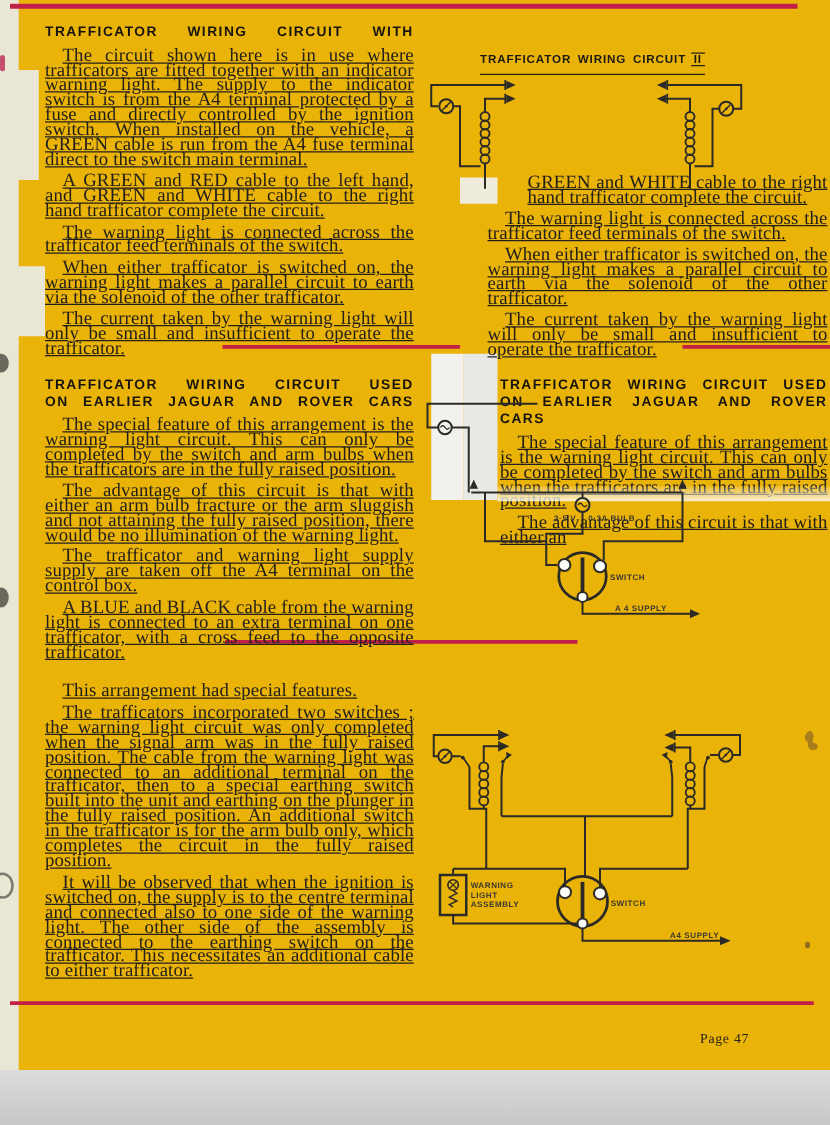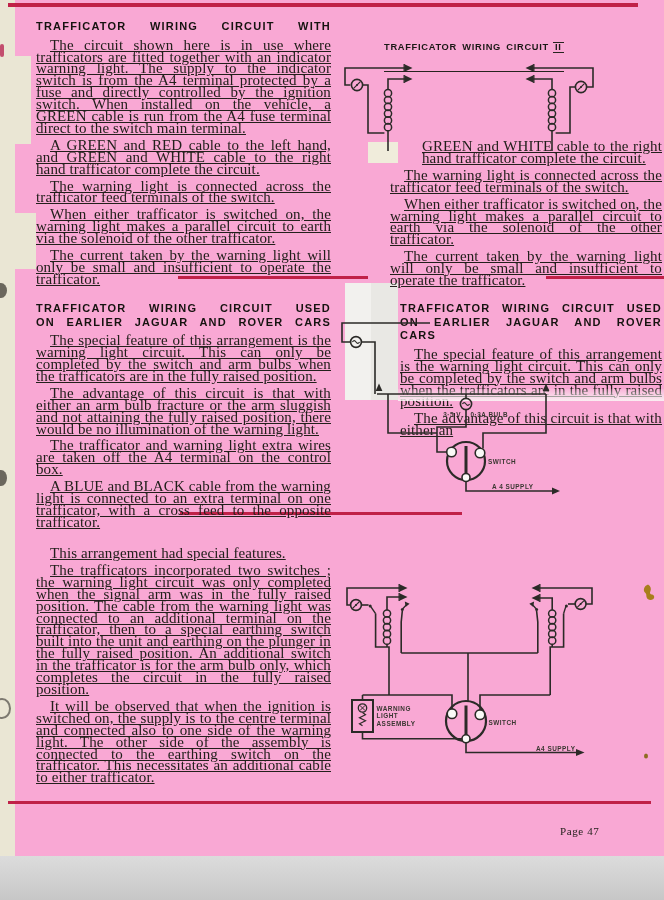--- a/index.html
+++ b/index.html
@@ -1,29 +1,29 @@
 <!DOCTYPE html>
 <html><head>
 <meta charset="utf-8">
 <style>
   html,body{margin:0;padding:0;background:#ffffff;}
-  #page{position:relative;width:664px;height:900px;background:#f9a8d4;overflow:hidden;
+  #page{position:relative;width:664px;height:900px;background:#eab308;overflow:hidden;
         font-family:"Liberation Serif",serif;color:#23201c;}
   .rule{position:absolute;background:#c02148;}
   .col{position:absolute;}
   h2{font-family:"Liberation Sans",sans-serif;font-weight:bold;color:#161310;
      font-size:11px;letter-spacing:1.2px;word-spacing:3.5px;line-height:13.6px;margin:0 0 6px 0;}
   h2 .hl{display:block;}
   h2 .hl.j{text-align:justify;text-align-last:justify;}
   p{margin:0 0 5px 0;font-size:15px;line-height:11.9px;text-align:justify;
     text-indent:14px;letter-spacing:0.12px;text-decoration:underline;}
   p.noindent{text-indent:0;margin-left:32px;}
   .diagram-title{position:absolute;font-family:"Liberation Sans",sans-serif;font-weight:bold;
      font-size:9.3px;letter-spacing:0.7px;word-spacing:2px;color:#1b1916;
-     border-bottom:1.6px solid #26241f;padding-bottom:18px;white-space:nowrap;z-index:4;}
+     border-bottom:1.6px solid #26241f;padding-bottom:6px;white-space:nowrap;z-index:4;}
   .numeral{border-top:1.5px solid #26241f;border-bottom:1.5px solid #26241f;
      padding:0 2px;margin-left:4px;display:inline-block;line-height:9px;}
   svg.diagram{position:absolute;z-index:3;pointer-events:none;}
   svg text{font-family:"Liberation Sans",sans-serif;font-weight:bold;fill:#3a3731;
      font-size:6.4px;letter-spacing:0.5px;}
   .pageno{position:absolute;left:560px;top:825px;font-size:11px;letter-spacing:0.6px;color:#26231e;}
   .cream{position:absolute;background:#eae6d4;}
   .band{position:absolute;z-index:1;}
   .fleck-red{position:absolute;left:0;top:44px;width:4px;height:13px;background:#c34e6e;border-radius:2px;}
   .hole{position:absolute;background:#6b675d;border-radius:50%;z-index:5;}
@@ -122,21 +122,21 @@
     <p>The current taken by the warning light will only be small and insufficient to operate the trafficator.</p>
   </div>
 
   <div class="col" style="left:36px;top:302px;width:295px;">
     <h2>
       <span class="hl j">TRAFFICATOR  WIRING  CIRCUIT  USED</span>
       <span class="hl j">ON  EARLIER  JAGUAR  AND  ROVER  CARS</span>
     </h2>
     <p>The special feature of this arrangement is the warning light circuit.  This can only be completed by the switch and arm bulbs when the trafficators are in the fully raised position.</p>
     <p>The advantage of this circuit is that with either an arm bulb fracture or the arm sluggish and not attaining the fully raised position, there would be no illumination of the warning light.</p>
-    <p>The trafficator and warning light extra wires are taken off the A4 terminal on the control box.</p>
+    <p>The trafficator and warning light supply supply are taken off the A4 terminal on the control box.</p>
     <p>A BLUE and BLACK cable from the warning light is connected to an extra terminal on one trafficator, with a cross feed to the opposite trafficator.</p>
   </div>
 
   <div class="col" style="left:400px;top:302px;width:262px;z-index:2;">
     <h2>
       <span class="hl j">TRAFFICATOR  WIRING  CIRCUIT  USED</span>
       <span class="hl j">ON  EARLIER  JAGUAR  AND  ROVER  CARS</span>
     </h2>
     <p>The special feature of this arrangement is the warning light circuit.  This can only be completed by the switch and arm bulbs when the trafficators are in the fully raised position.</p>
     <p>The advantage of this circuit is that with either an</p>

